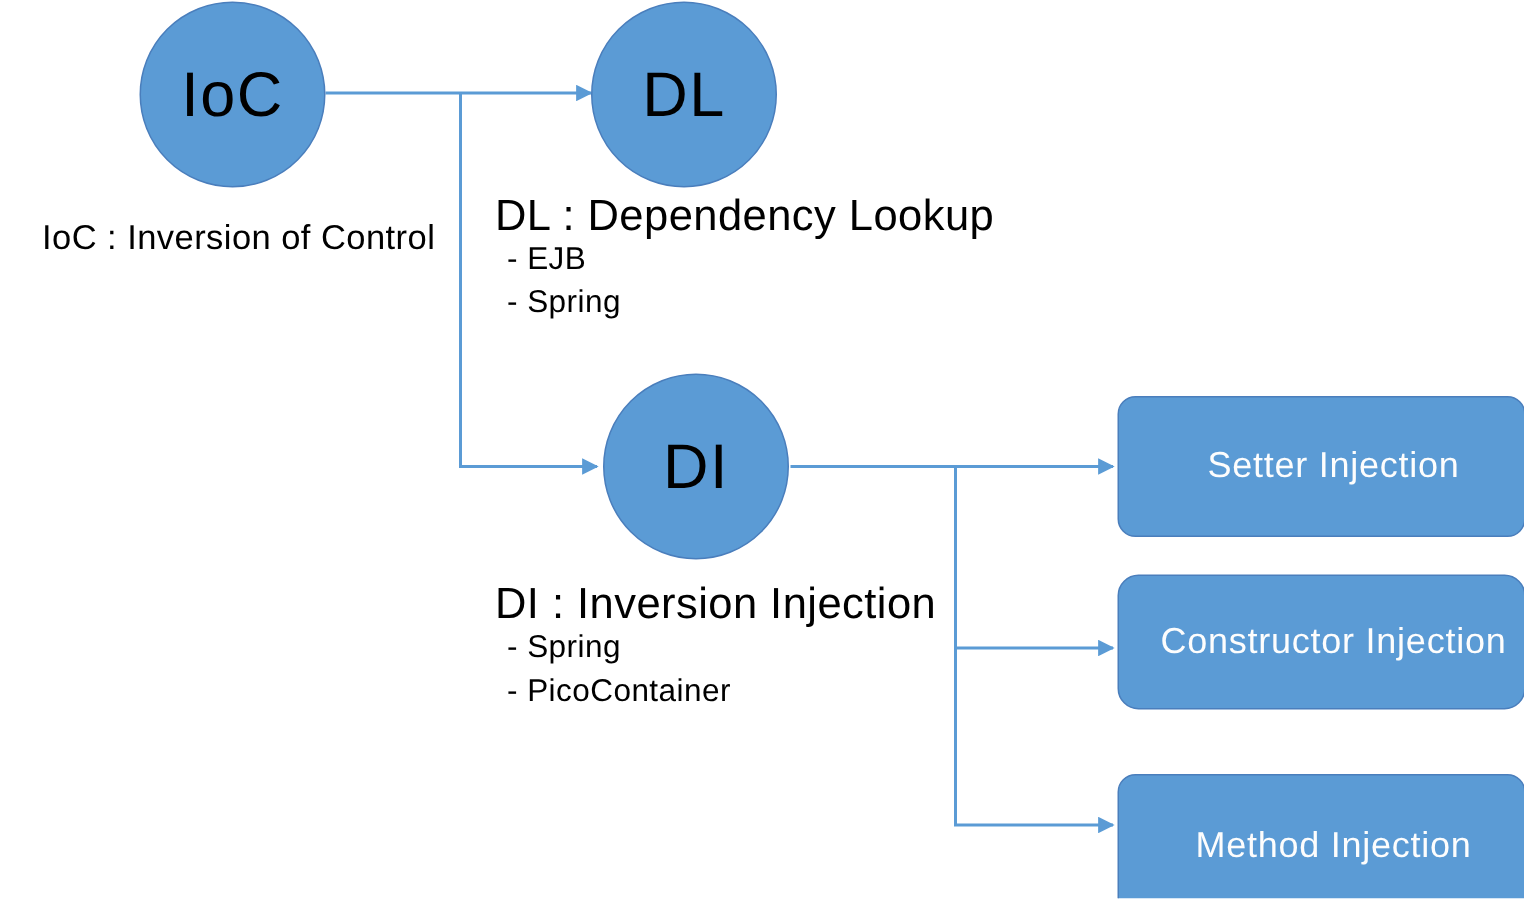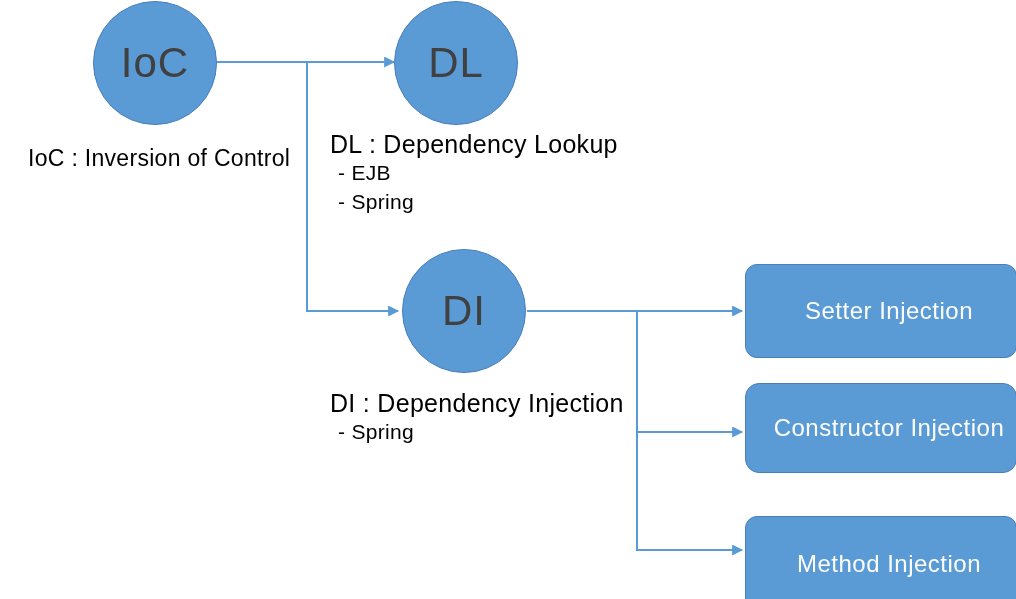--- a/index.html
+++ b/index.html
@@ -23,21 +23,21 @@
 
   .circle {
     position: absolute;
     width: 124px; height: 124px;
     border-radius: 50%;
     background: #5b9bd5;
     border: 1.5px solid #4a7ebc;
     display: flex;
     align-items: center;
     justify-content: center;
-    color: #404040;
+    color: #000000;
     font-size: 42px;
     font-weight: 400;
     letter-spacing: 1px;
   }
   .circle-ioc { left: 93px;  top: 1px;  }
   .circle-dl  { left: 394px; top: 1px;  }
   .circle-di  { left: 402px; top: 249px; }
 
   .box {
     position: absolute;
@@ -70,21 +70,21 @@
 
   .caption-block {
     position: absolute;
     color: #000000;
     white-space: nowrap;
   }
   .caption-dl { left: 330px; top: 129px; }
   .caption-di { left: 330px; top: 388px; }
 
   .caption-title {
-    font-size: 25px;
+    font-size: 29px;
     line-height: 30px;
     letter-spacing: 0.3px;
   }
   .caption-item {
     font-size: 21px;
     line-height: 28.5px;
     padding-left: 8px;
     letter-spacing: 0.3px;
   }
 </style>
@@ -133,17 +133,18 @@
 
   <div class="caption-single">IoC : Inversion of Control</div>
 
   <div class="caption-block caption-dl">
     <div class="caption-title">DL : Dependency Lookup</div>
     <div class="caption-item">- EJB</div>
     <div class="caption-item">- Spring</div>
   </div>
 
   <div class="caption-block caption-di">
-    <div class="caption-title">DI : Dependency Injection</div>
+    <div class="caption-title">DI : Inversion Injection</div>
     <div class="caption-item">- Spring</div>
+    <div class="caption-item">- PicoContainer</div>
   </div>
 
 </div>
 
 </body></html>

